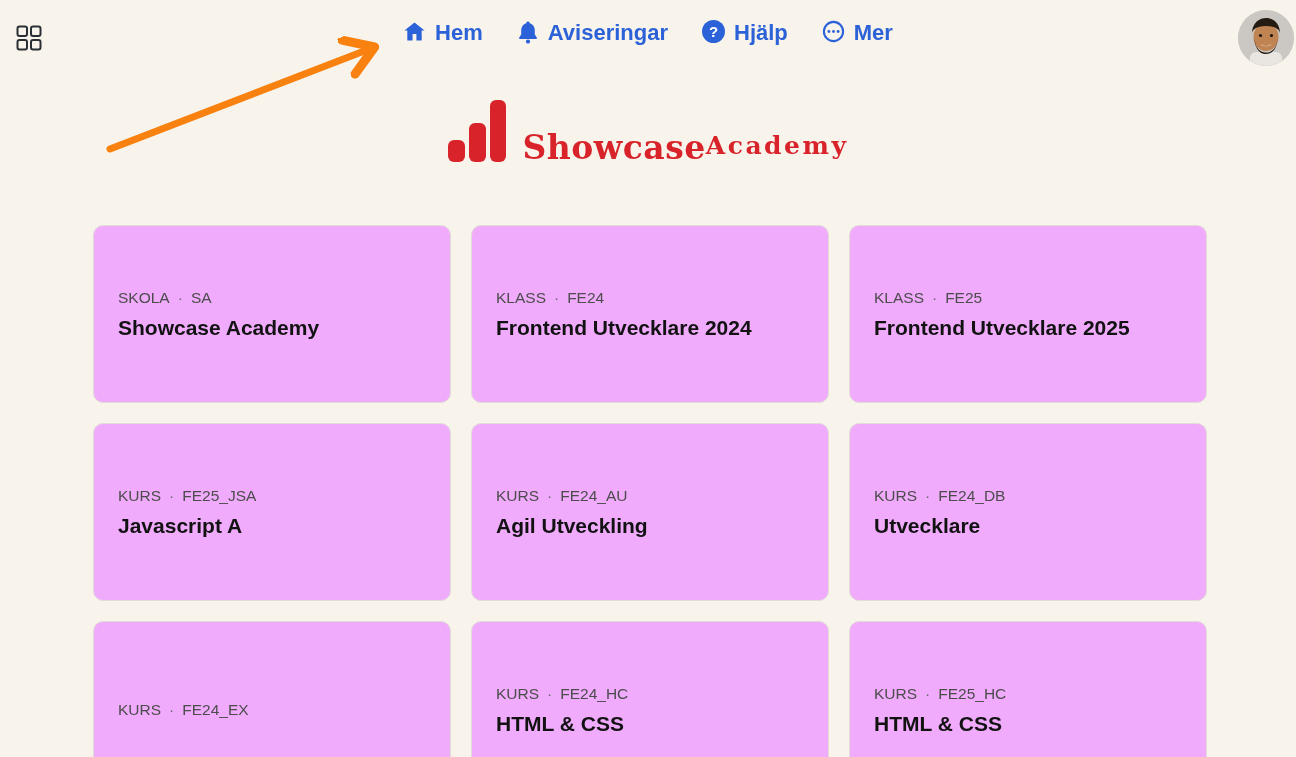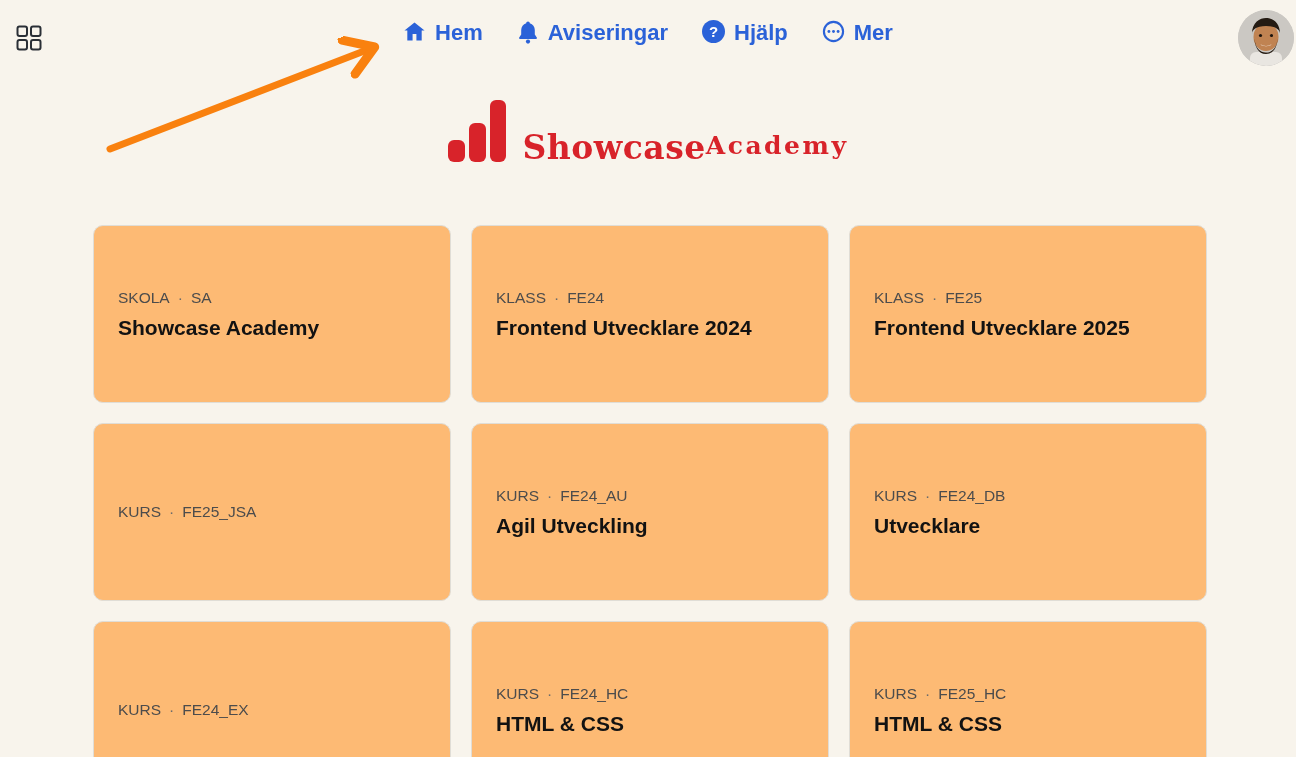--- a/index.html
+++ b/index.html
@@ -70,21 +70,21 @@
   }
 
   
   .course-grid {
     position: absolute; left: 93px; top: 225px; width: 1114px;
     display: grid;
     grid-template-columns: repeat(3, 1fr);
     gap: 20px;
   }
   .course-card {
-    background: #fdba74;
+    background: #f0abfc;
     border: 1px solid #e0ddd6;
     border-radius: 10px;
     height: 178px;
     padding: 25px 24px;
     cursor: pointer;
     text-align: left;
     font-family: "Liberation Sans", sans-serif;
   }
   .card-eyebrow {
     font-size: 15.5px; color: #4c4c4c;
@@ -217,20 +217,21 @@
     </span>
     <div class="card-title">Frontend Utvecklare 2025</div>
   </button>
 
   <button class="course-card">
     <span class="card-eyebrow">
       <span>KURS</span>
       <span class="sep">·</span>
       <span>FE25_JSA</span>
     </span>
+    <div class="card-title">Javascript A</div>
   </button>
 
   <button class="course-card">
     <span class="card-eyebrow">
       <span>KURS</span>
       <span class="sep">·</span>
       <span>FE24_AU</span>
     </span>
     <div class="card-title">Agil Utveckling</div>
   </button>

